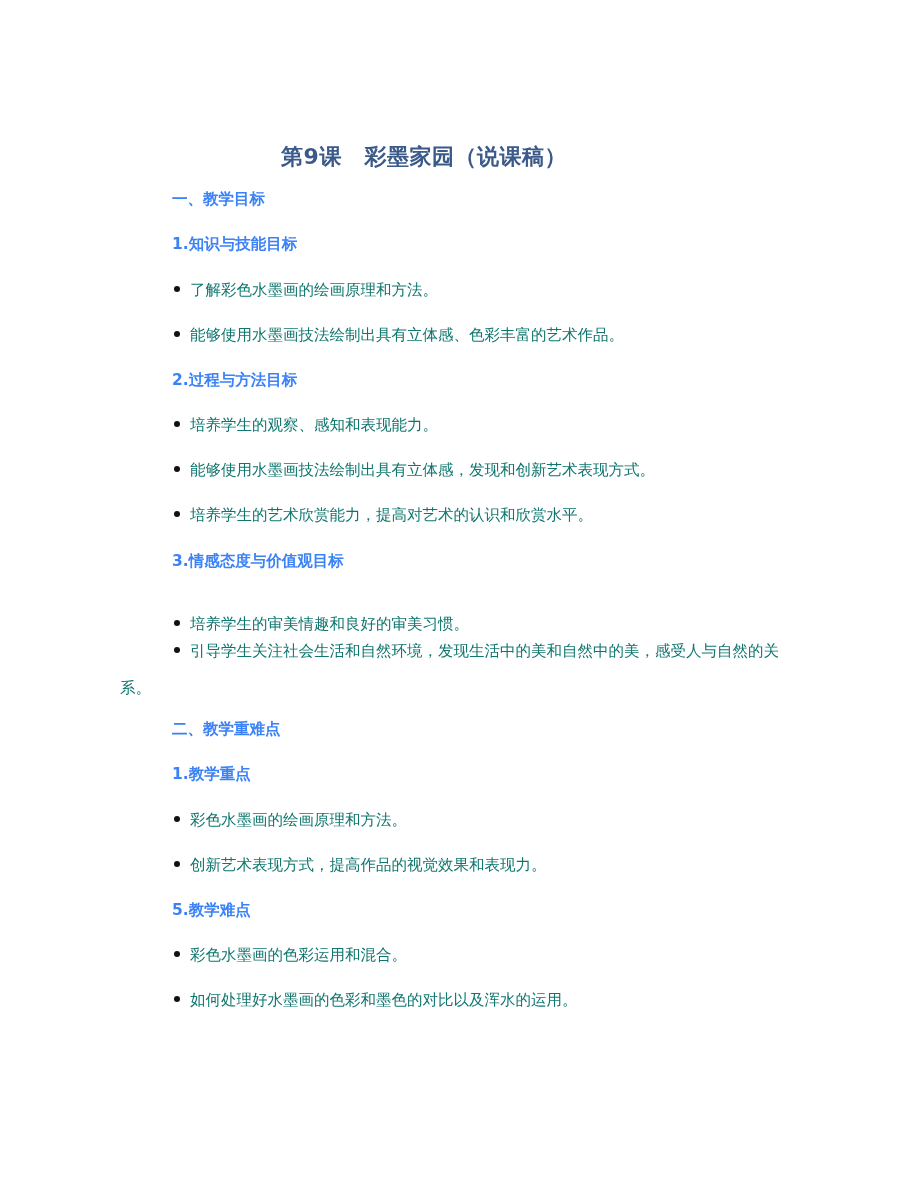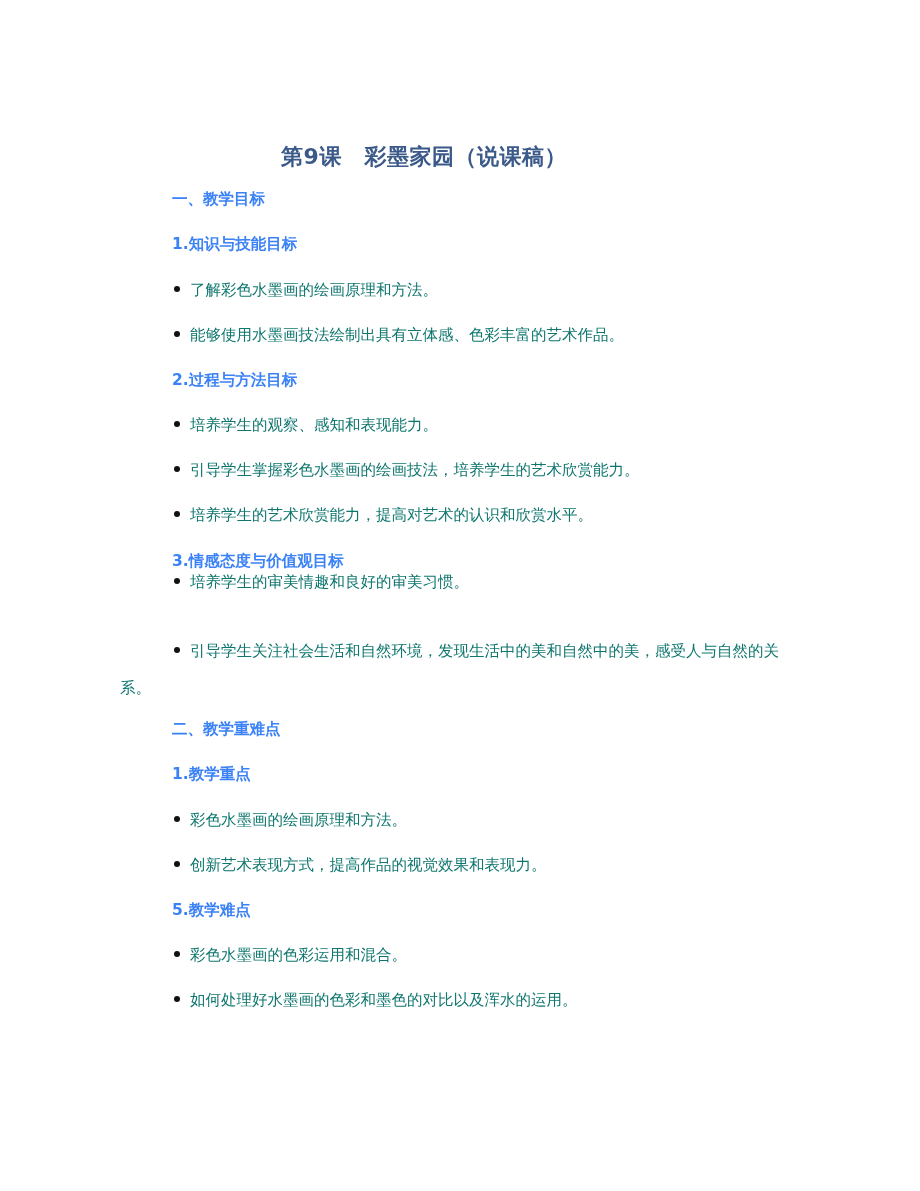--- a/index.html
+++ b/index.html
@@ -89,30 +89,30 @@
     <span class="bullet-dot"></span><span>能够使用水墨画技法绘制出具有立体感、色彩丰富的艺术作品。</span>
   </div>
 
   <div class="line heading" style="top:369px;">2.过程与方法目标</div>
 
   <div class="line bullet-item" style="top:414px;">
     <span class="bullet-dot"></span><span>培养学生的观察、感知和表现能力。</span>
   </div>
 
   <div class="line bullet-item" style="top:459px;">
-    <span class="bullet-dot"></span><span>引导学生掌握彩色水墨画的绘画技法，培养学生的艺术欣赏能力。</span>
+    <span class="bullet-dot"></span><span>能够使用水墨画技法绘制出具有立体感，发现和创新艺术表现方式。</span>
   </div>
 
   <div class="line bullet-item" style="top:504px;">
     <span class="bullet-dot"></span><span>培养学生的艺术欣赏能力，提高对艺术的认识和欣赏水平。</span>
   </div>
 
   <div class="line heading" style="top:550px;">3.情感态度与价值观目标</div>
 
-  <div class="line bullet-item" style="top:571px;">
+  <div class="line bullet-item" style="top:613px;">
     <span class="bullet-dot"></span><span>培养学生的审美情趣和良好的审美习惯。</span>
   </div>
 
   <div class="line bullet-item wrap-item" style="top:633px;">
     <span class="bullet-dot" style="text-indent:0;"></span><span>引导学生关注社会生活和自然环境，发现生活中的美和自然中的美，感受人与自然的关系。</span>
   </div>
 
   <div class="line heading" style="top:718px;">二、教学重难点</div>
 
   <div class="line heading" style="top:763px;">1.教学重点</div>

